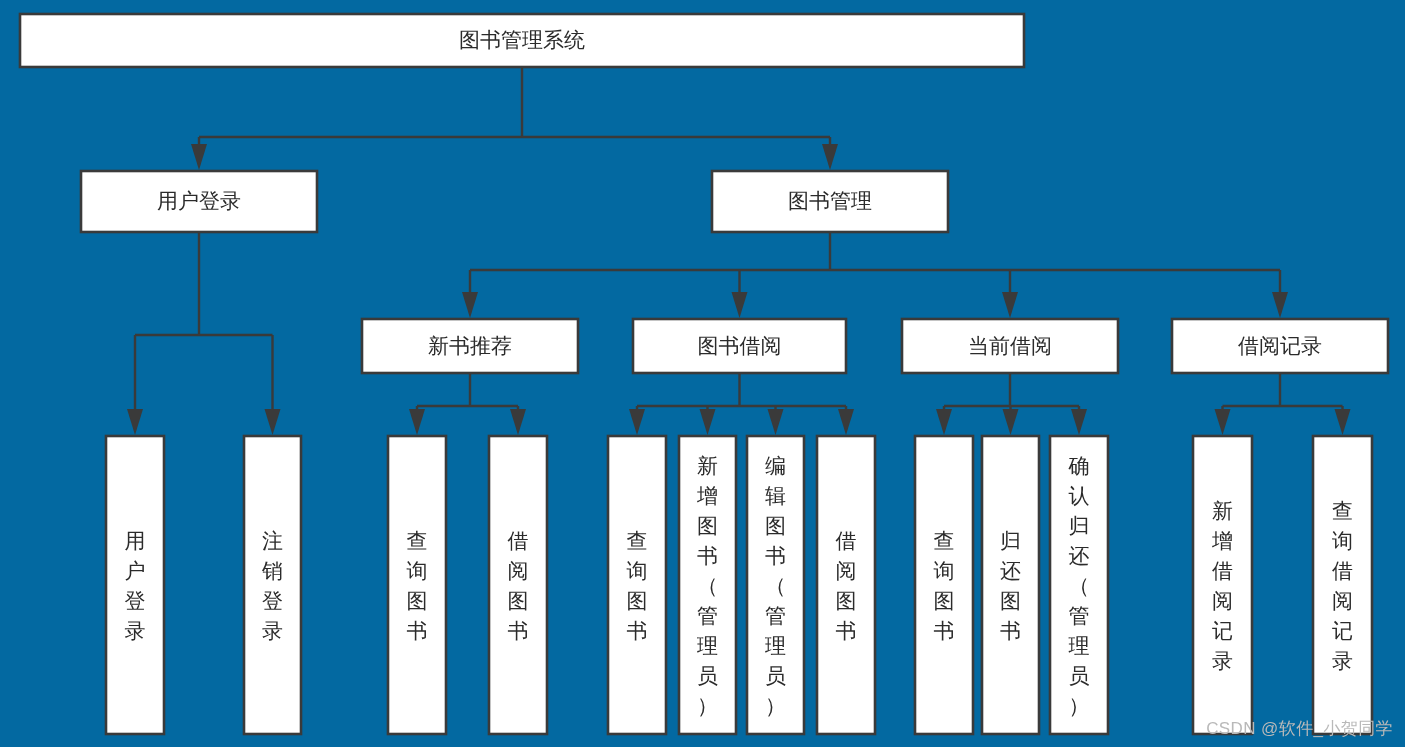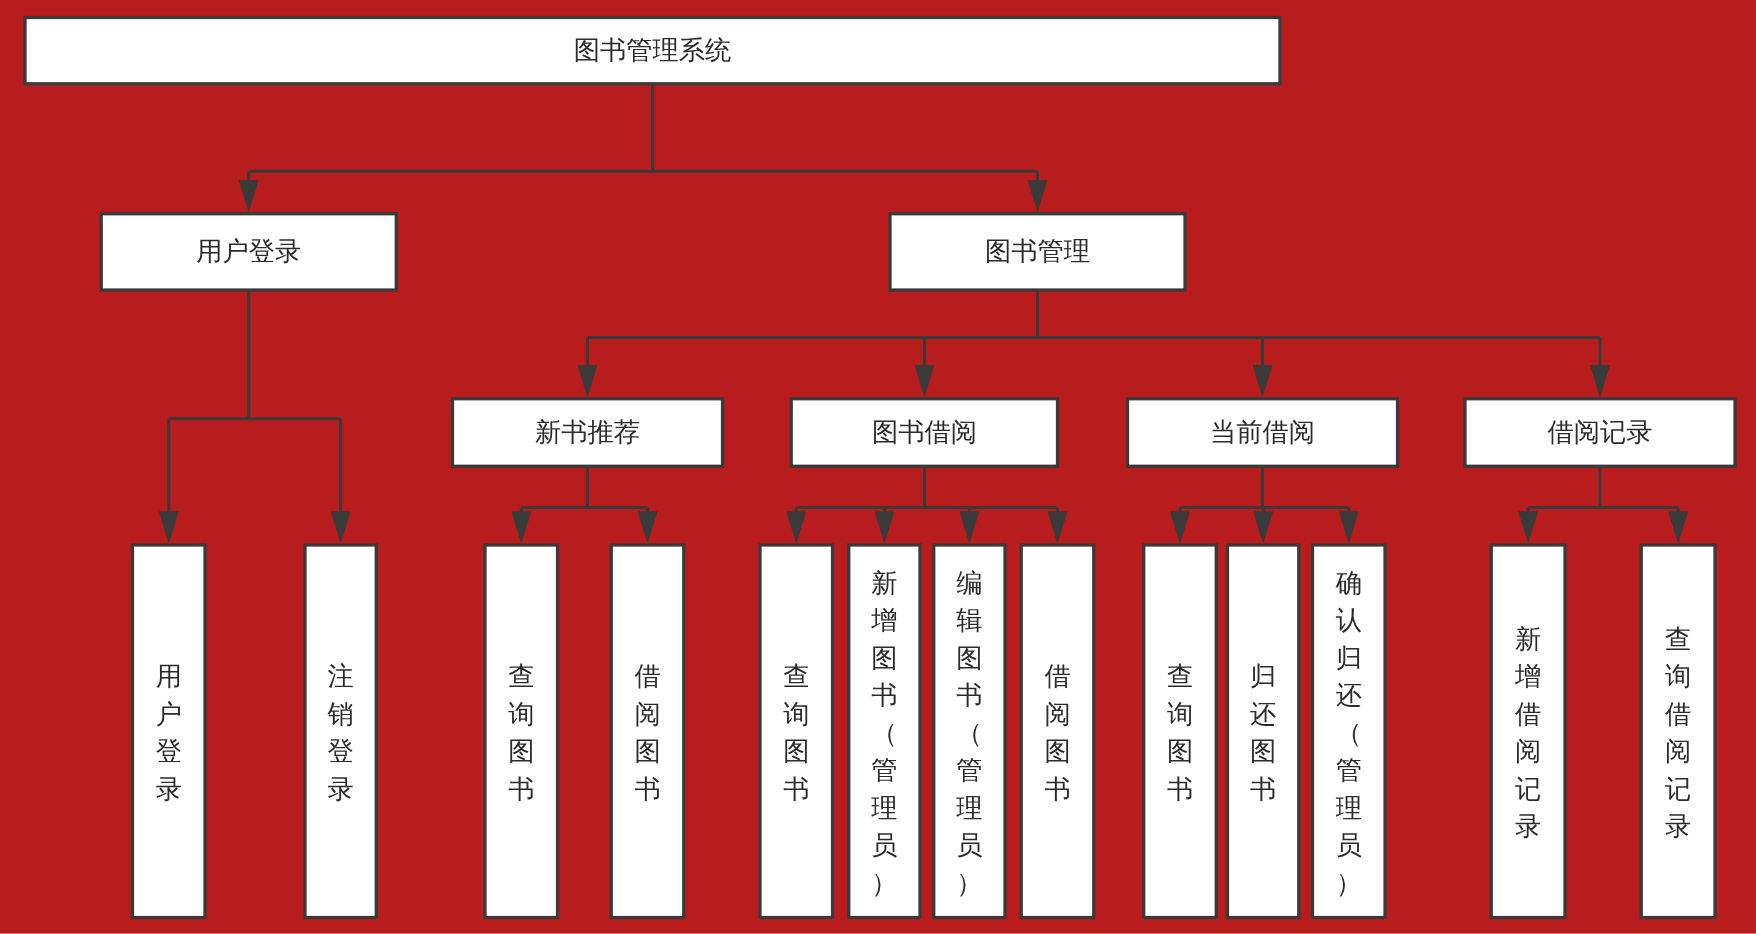--- a/index.html
+++ b/index.html
@@ -10,21 +10,21 @@
   body {
     width: 1405px;
     height: 747px;
     font-family: "Liberation Sans", "DejaVu Sans", sans-serif;
     overflow: hidden;
   }
   #diagram-root {
     position: relative;
     width: 1405px;
     height: 747px;
-    background: #b91c1c;
+    background: #0369a1;
   }
   svg#flow {
     position: absolute;
     top: 0;
     left: 0;
     width: 1405px;
     height: 747px;
     display: block;
   }
   .node-rect {
@@ -216,13 +216,14 @@
         <g>
           <rect x="1193" y="436" width="59" height="298" class="node-rect"></rect>
           <text x="1222.5" y="518.4" class="node-label-vertical"><tspan x="1222.5" dy="0">新</tspan><tspan x="1222.5" dy="30">增</tspan><tspan x="1222.5" dy="30">借</tspan><tspan x="1222.5" dy="30">阅</tspan><tspan x="1222.5" dy="30">记</tspan><tspan x="1222.5" dy="30">录</tspan></text>
         </g>
         <g>
           <rect x="1313" y="436" width="59" height="298" class="node-rect"></rect>
           <text x="1342.5" y="518.4" class="node-label-vertical"><tspan x="1342.5" dy="0">查</tspan><tspan x="1342.5" dy="30">询</tspan><tspan x="1342.5" dy="30">借</tspan><tspan x="1342.5" dy="30">阅</tspan><tspan x="1342.5" dy="30">记</tspan><tspan x="1342.5" dy="30">录</tspan></text>
         </g>
       </g>
   </svg>
+  <div class="watermark">CSDN @软件_小贺同学</div>
 </div>
 
 </body></html>

